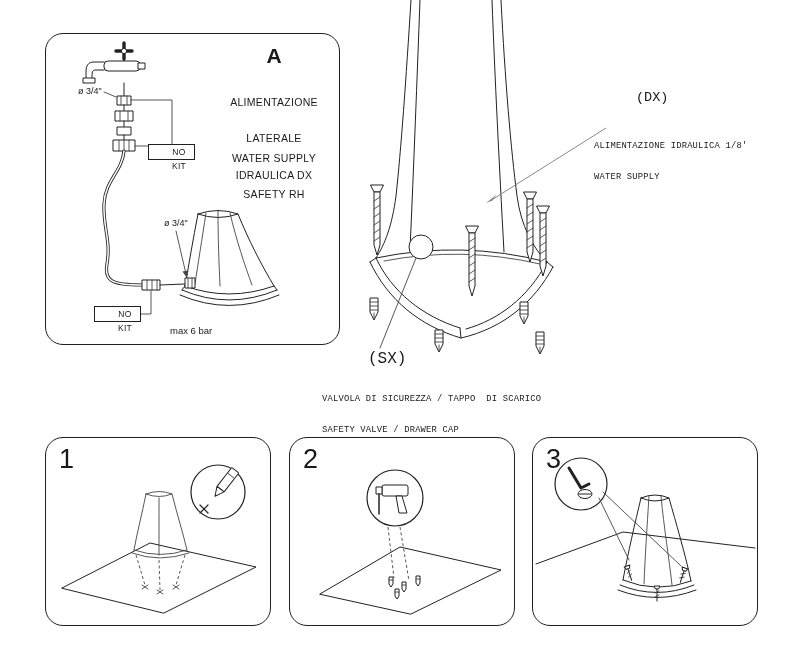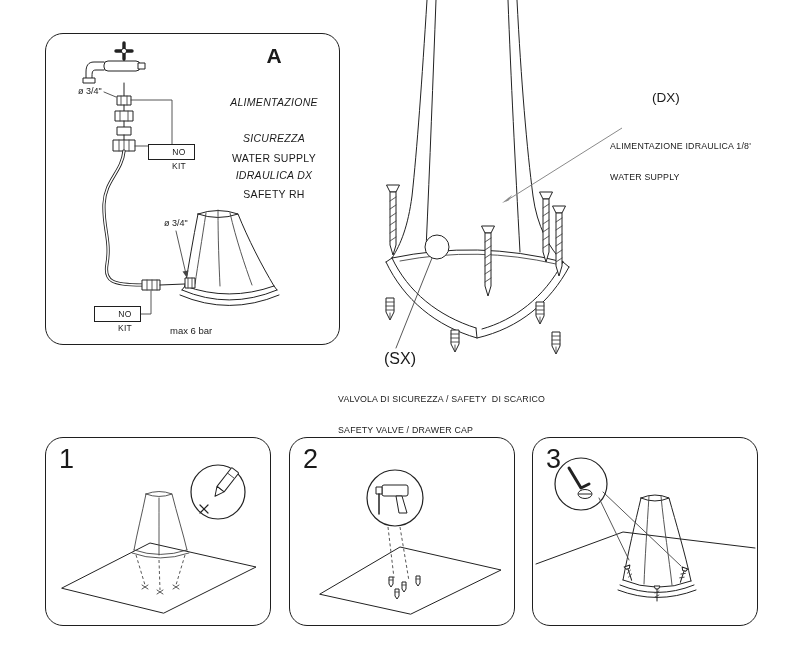--- a/index.html
+++ b/index.html
@@ -93,43 +93,43 @@
         <line class="ln2" x1="142" y1="244" x2="142" y2="254"></line>
           <line class="ln2" x1="146" y1="244" x2="146" y2="254"></line>
 
         <line class="ln2" x1="130" y1="197" x2="140" y2="240"></line>
         <polygon points="141,244 136.5,237.5 142.5,236.6" fill="#444"></polygon>
       </g>
     </svg>
 
     <div class="lbl ctr" style="left:158px; top:10px; width:140px; font-size:21px; font-weight:bold;">A</div>
 
-    <div class="lbl ctr" style="left:158px; top:38px; width:140px; font-size:10.5px; letter-spacing:0.3px;font-style:italic;">
+    <div class="lbl ctr" style="left:158px; top:38px; width:140px; font-size:10.5px; letter-spacing:0.3px;">
       <span style="display:block">ALIMENTAZIONE</span>
-      <span style="display:block">SICUREZZA</span>
+      <span style="display:block">LATERALE</span>
       <span style="display:block">IDRAULICA DX</span>
     </div>
 
     <div class="lbl ctr" style="left:158px; top:94px; width:140px; font-size:10.5px; letter-spacing:0.3px;">
       <span style="display:block">WATER SUPPLY</span>
       <span style="display:block">SAFETY RH</span>
     </div>
 
     <div class="lbl" style="left:32px; top:52px; font-size:9px;">ø 3/4"</div>
 
     <div class="nokit" style="left:102px; top:110px; width:47px; height:16px;">NO KIT</div>
 
     <div class="lbl" style="left:118px; top:184px; font-size:9px;">ø 3/4"</div>
 
     <div class="nokit" style="left:48px; top:272px; width:47px; height:16px;">NO KIT</div>
 
     <div class="lbl" style="left:124px; top:292px; font-size:9.5px;">max 6 bar</div>
   </div>
 
-  <div class="abs" style="left:330px; top:0; width:470px; height:420px;">
+  <div class="abs" style="left:314px; top:0; width:470px; height:420px;font-family:Liberation Mono, monospace;">
 
     <svg width="470" height="420" viewBox="0 0 470 420">
       <defs>
         <g id="scr">
           <path class="wh" d="M-6.5,0 H6.5 L3,7 H-3 Z"></path>
           <path class="wh" d="M-3,7 V60 L0,70 L3,60 V7 Z"></path>
           <line class="ln2" x1="-3" y1="16" x2="3" y2="12"></line>
           <line class="ln2" x1="-3" y1="24" x2="3" y2="20"></line>
           <line class="ln2" x1="-3" y1="32" x2="3" y2="28"></line>
           <line class="ln2" x1="-3" y1="40" x2="3" y2="36"></line>
@@ -184,21 +184,21 @@
     </svg>
 
     <div class="lbl" style="left:322px; top:90px; font-size:13.5px;">(DX)</div>
     <div class="lbl small" style="left:280px; top:121px; width:185px;">
       <span style="display:block">ALIMENTAZIONE IDRAULICA 1/8'</span>
       <span style="display:block">WATER SUPPLY</span>
     </div>
 
     <div class="lbl" style="left:54px; top:350px; font-size:16px;">(SX)</div>
     <div class="lbl small" style="left:8px; top:374px; width:230px;">
-      <span style="display:block">VALVOLA DI SICUREZZA / SAFETY  DI SCARICO</span>
+      <span style="display:block">VALVOLA DI SICUREZZA / TAPPO  DI SCARICO</span>
       <span style="display:block">SAFETY VALVE / DRAWER CAP</span>
     </div>
   </div>
 
   <div class="panel" style="left:45px; top:437px; width:226px; height:189px;">
     <div class="stepnum">1</div>
     <svg width="223" height="186" viewBox="0 0 223 186">
       <g>
         <polygon class="ln" points="16,150 104,105 210,129 118,175"></polygon>
       </g>

